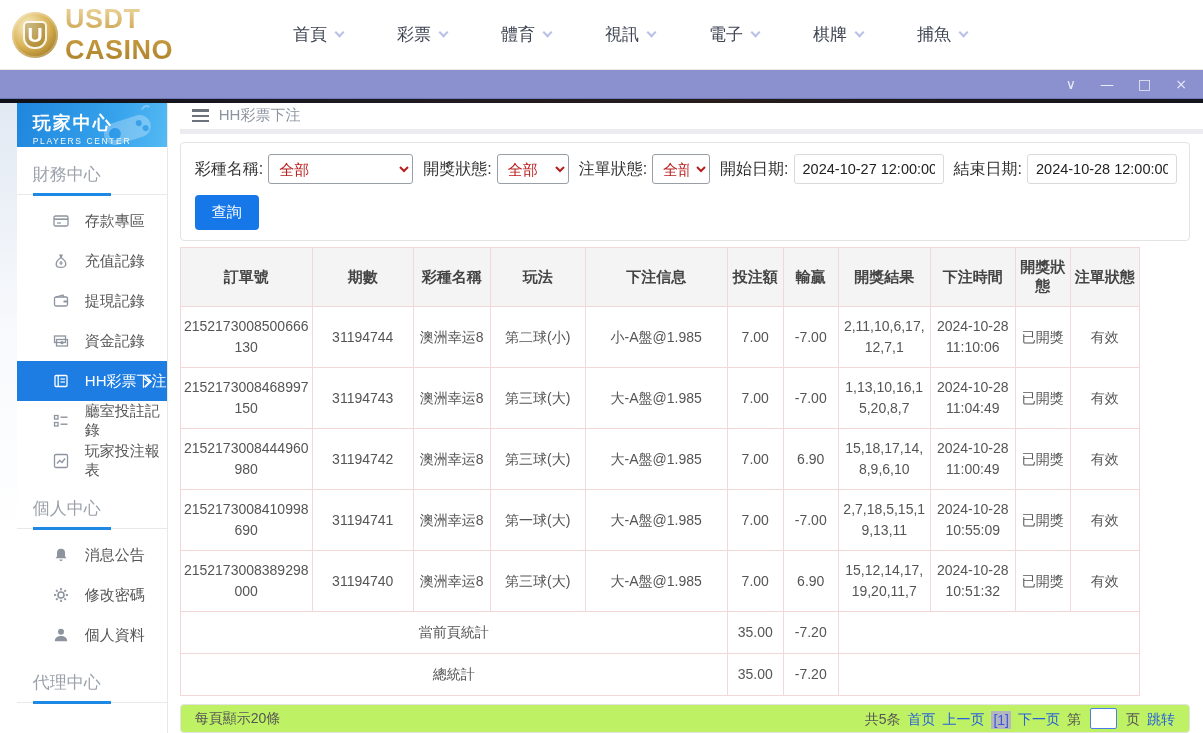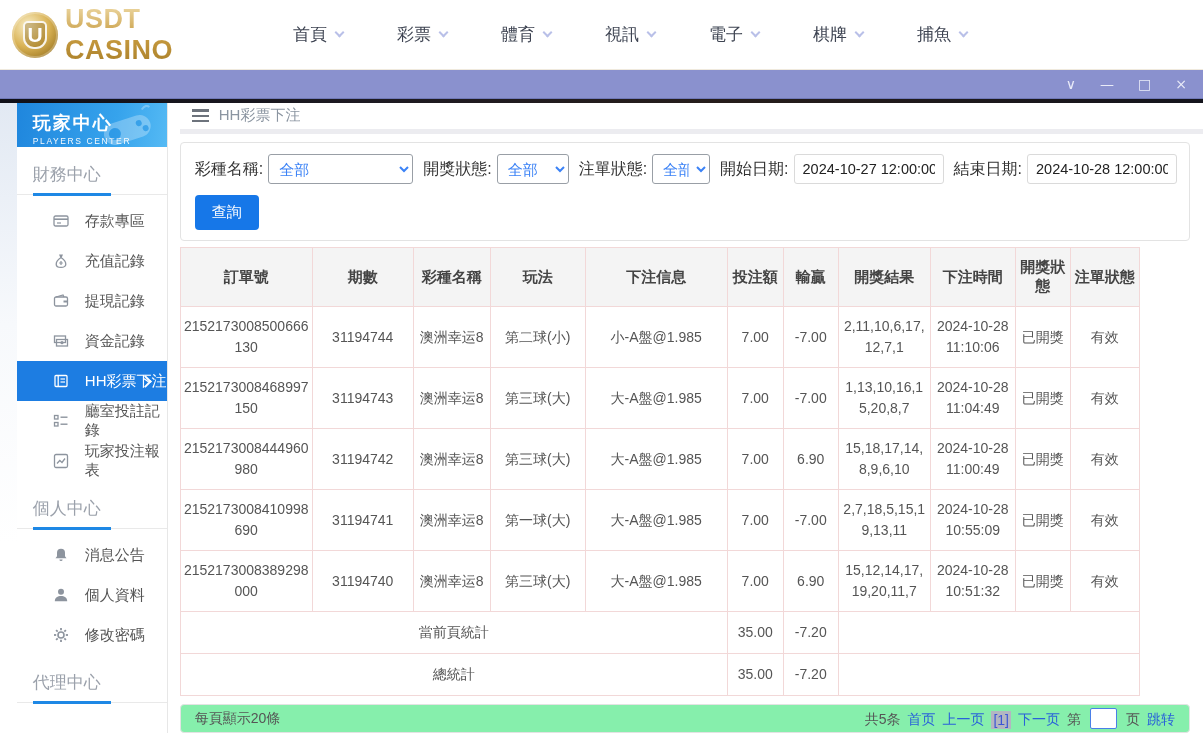--- a/index.html
+++ b/index.html
@@ -62,42 +62,42 @@
   .burger div { width:17px; height:2.5px; background:#6d737c; margin:2.6px 0; }
   .bc-title { font-size:15px; color:#8b95a1; }
   .gray-gap { height:11px; background:#ececf0; margin-left:12px; }
 
   .filter-panel { margin:8px 13px 6px 12px; border:1px solid #e3e3e3; border-radius:4px;
                   background:#fff; padding:11px 12px 10px; }
   .filter-row { display:flex; align-items:center; flex-wrap:nowrap; }
   .f-label { font-size:16px; color:#333; margin:0 5px 0 10px; white-space:nowrap; }
   .f-label:first-child { margin-left:2px; }
   select { height:30px; border:1px solid #999fa6; border-radius:3px; background:#fff;
-           font-size:15px; color:#3b82f6; padding:2px 4px 2px 6px;
+           font-size:15px; color:#b91c1c; padding:2px 4px 2px 6px;
            font-family:"Liberation Sans",sans-serif; }
   .sel-lottery { width:145px; } .sel-draw { width:72px; } .sel-order { width:58px; }
   .date-input { height:30px; width:150px; border:1px solid #dadada; border-radius:3px;
                 font-size:14.5px; color:#222; padding:0 8px; font-family:"Liberation Sans",sans-serif; }
   .search-btn { margin-top:11px; margin-left:2px; background:#1677e8; color:#fff; border:none;
                 border-radius:4px; font-size:15px; padding:8px 17px; cursor:pointer;
                 font-family:"Liberation Sans",sans-serif; }
 
   
   table { border-collapse:collapse; table-layout:fixed; width:959px; margin-left:12px; }
   th { background:#f4f4f4; border:1px solid #f2d8d8; font-size:15px; font-weight:bold;
        color:#444; padding:10px 1px; }
   td { border:1px solid #f2d8d8; font-size:14px; color:#555; text-align:center;
        padding:9px 3px; line-height:1.5; background:#fff; }
   td.brk { word-break:break-all; }
   tr.summary td { padding:10px 3px; }
 
   
   .footer-panel { margin:8px 13px 0 12px; border:1px solid #e3e3e3; border-radius:4px; height:52px;
                   display:flex; justify-content:space-between; align-items:center; padding:0 14px;
-                  font-size:14px; color:#555; background:#86efac; }
+                  font-size:14px; color:#555; background:#bef264; }
   .pager { display:flex; align-items:flex-end; gap:7px; }
   .plink { color:#2a62d9; cursor:pointer; }
   .pcur { background:#b3b6c1; color:#3b55d6; padding:1px 2px; }
   .page-jump { width:27px; height:21px; border:1.5px solid #4a7fe8; border-radius:2px; margin:0 2px; }
 </style>
 </head>
 <body>
 
 <div class="topnav">
   <div class="logo-wrap">
@@ -245,43 +245,43 @@
               <svg width="16" height="16" viewBox="0 0 16 16">
                 <path d="M8 1.8a4 4 0 0 0-4 4v3.4L2.5 11.3h11L12 9.2V5.8a4 4 0 0 0-4-4z" fill="currentColor"></path>
                 <path d="M6.4 12.5a1.6 1.6 0 0 0 3.2 0z" fill="currentColor"></path>
               </svg>
             </span>
             <span>消息公告</span>
           </div>
           <div class="sb-item">
             <span class="sb-icon">
               <svg width="16" height="16" viewBox="0 0 16 16">
-                <circle cx="8" cy="4.8" r="3" fill="currentColor"></circle>
-                <path d="M1.8 14.2c0-3.4 2.8-5.1 6.2-5.1s6.2 1.7 6.2 5.1z" fill="currentColor"></path>
-              </svg>
-            </span>
-            <span>個人資料</span>
-          </div>
-          <div class="sb-item">
-            <span class="sb-icon">
-              <svg width="16" height="16" viewBox="0 0 16 16">
                 <circle cx="8" cy="8" r="3" fill="none" stroke="currentColor" stroke-width="1.6"></circle>
                 <g stroke="currentColor" stroke-width="1.8">
                   <line x1="8" y1="1" x2="8" y2="3.2"></line>
                   <line x1="8" y1="12.8" x2="8" y2="15"></line>
                   <line x1="1" y1="8" x2="3.2" y2="8"></line>
                   <line x1="12.8" y1="8" x2="15" y2="8"></line>
                   <line x1="3.1" y1="3.1" x2="4.7" y2="4.7"></line>
                   <line x1="11.3" y1="11.3" x2="12.9" y2="12.9"></line>
                   <line x1="3.1" y1="12.9" x2="4.7" y2="11.3"></line>
                   <line x1="11.3" y1="4.7" x2="12.9" y2="3.1"></line>
                 </g>
               </svg>
             </span>
             <span>修改密碼</span>
+          </div>
+          <div class="sb-item">
+            <span class="sb-icon">
+              <svg width="16" height="16" viewBox="0 0 16 16">
+                <circle cx="8" cy="4.8" r="3" fill="currentColor"></circle>
+                <path d="M1.8 14.2c0-3.4 2.8-5.1 6.2-5.1s6.2 1.7 6.2 5.1z" fill="currentColor"></path>
+              </svg>
+            </span>
+            <span>個人資料</span>
           </div>
         </div>
         <div class="sb-heading">代理中心</div>
       </div>
   </div>
 
   <div class="main">
     <div class="breadcrumb">
       <div class="burger">
           <div></div>

